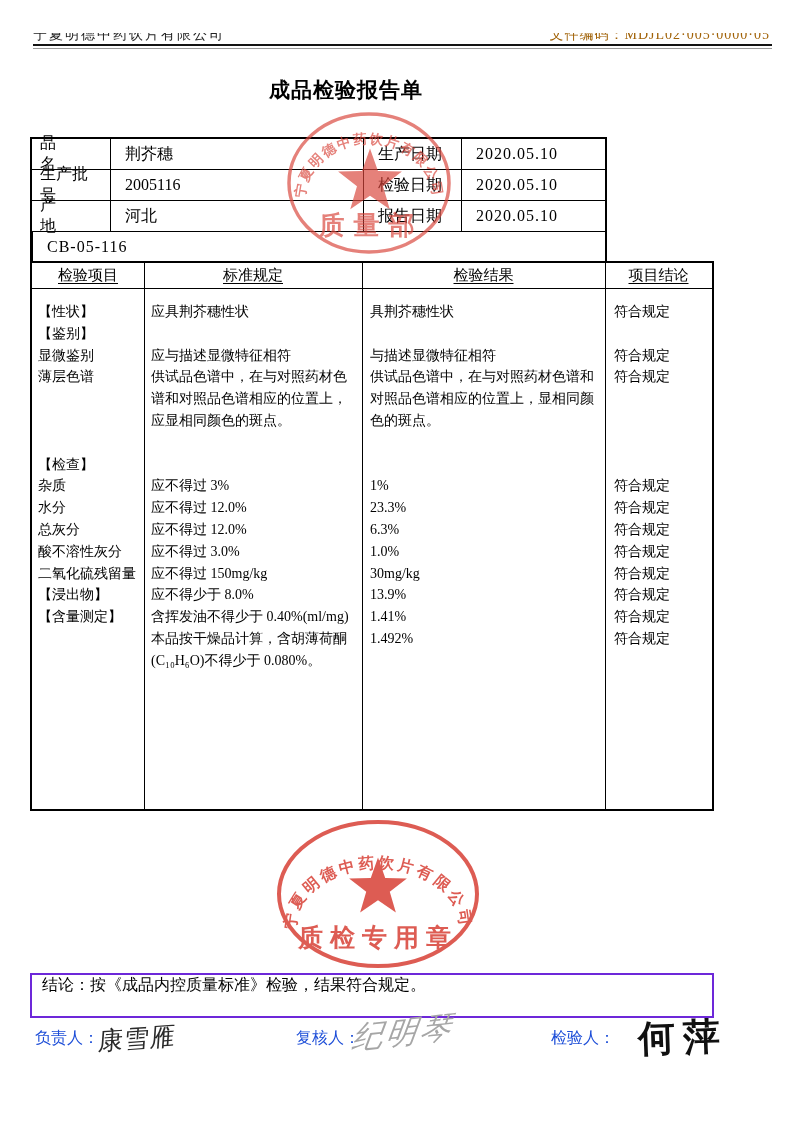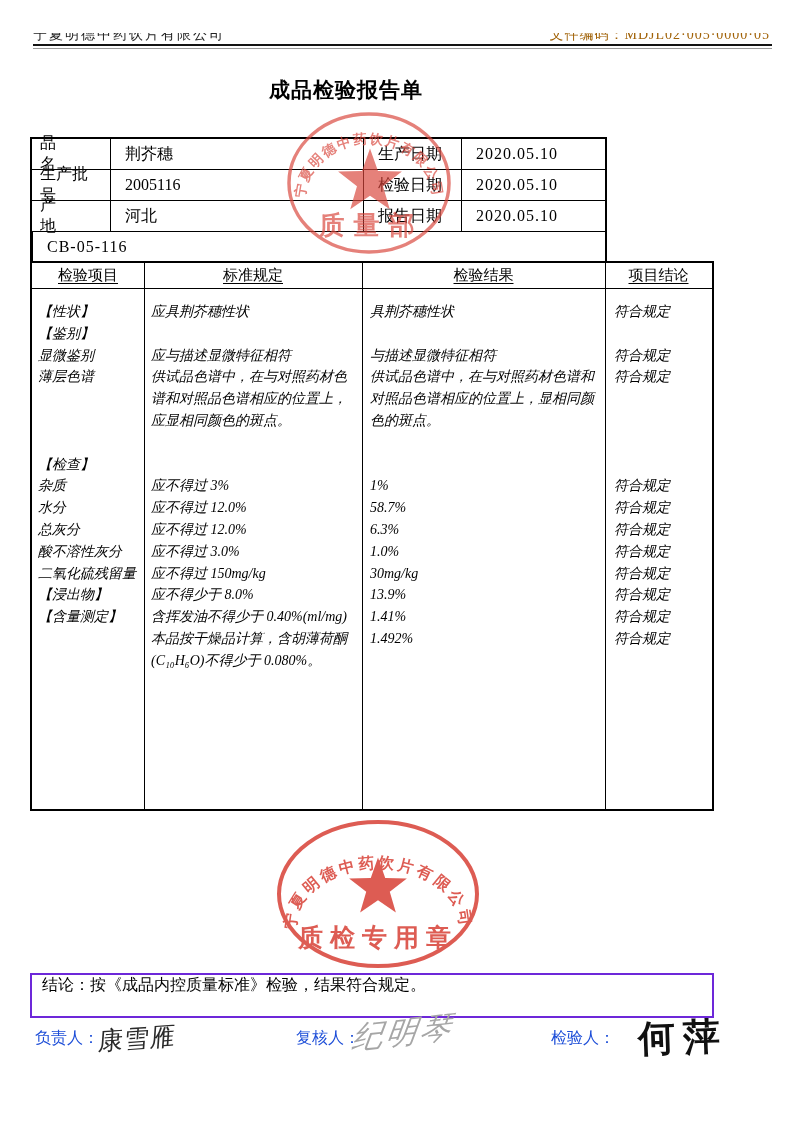--- a/index.html
+++ b/index.html
@@ -36,21 +36,21 @@
   .ic-wide { width:332px; }
 
   
   .res-table { top:261px; left:30px; width:684px; height:550px; border:2px solid #000; }
   .res-head { display:flex; height:26px; border-bottom:1px solid #000; font-size:15px; }
   .rh { display:flex; align-items:center; justify-content:center;
         text-decoration:underline; text-underline-offset:3px; }
   .rh1 { width:112px; } .rh2 { width:218px; } .rh3 { width:243px; } .rh4 { flex:1; }
   .vline { position:absolute; top:0; bottom:0; width:1px; background:#000; }
   .v1 { left:112px; } .v2 { left:330px; } .v3 { left:573px; }
-  .res-body { padding-top:12px; font-size:14px; line-height:21.8px;font-style:italic; }
+  .res-body { padding-top:12px; font-size:14px; line-height:21.8px; }
   .rrow { display:flex; }
   .rrow.spacer { height:21.8px; }
   .rc { padding:0 7px; }
   .rc1 { width:112px; padding:0 6px; }
   .rc2 { width:218px; }
   .rc3 { width:243px; padding:0 8px; }
   .rc4 { flex:1; padding:0 9px; }
 
   
   .conclusion { top:973px; left:30px; width:684px; height:45px; border:2px solid #6d28d9;
@@ -157,21 +157,21 @@
       </div>
       <div class="rrow">
         <div class="rc rc1">杂质</div>
         <div class="rc rc2">应不得过 3%</div>
         <div class="rc rc3">1%</div>
         <div class="rc rc4">符合规定</div>
       </div>
       <div class="rrow">
         <div class="rc rc1">水分</div>
         <div class="rc rc2">应不得过 12.0%</div>
-        <div class="rc rc3">58.7%</div>
+        <div class="rc rc3">23.3%</div>
         <div class="rc rc4">符合规定</div>
       </div>
       <div class="rrow">
         <div class="rc rc1">总灰分</div>
         <div class="rc rc2">应不得过 12.0%</div>
         <div class="rc rc3">6.3%</div>
         <div class="rc rc4">符合规定</div>
       </div>
       <div class="rrow">
         <div class="rc rc1">酸不溶性灰分</div>

